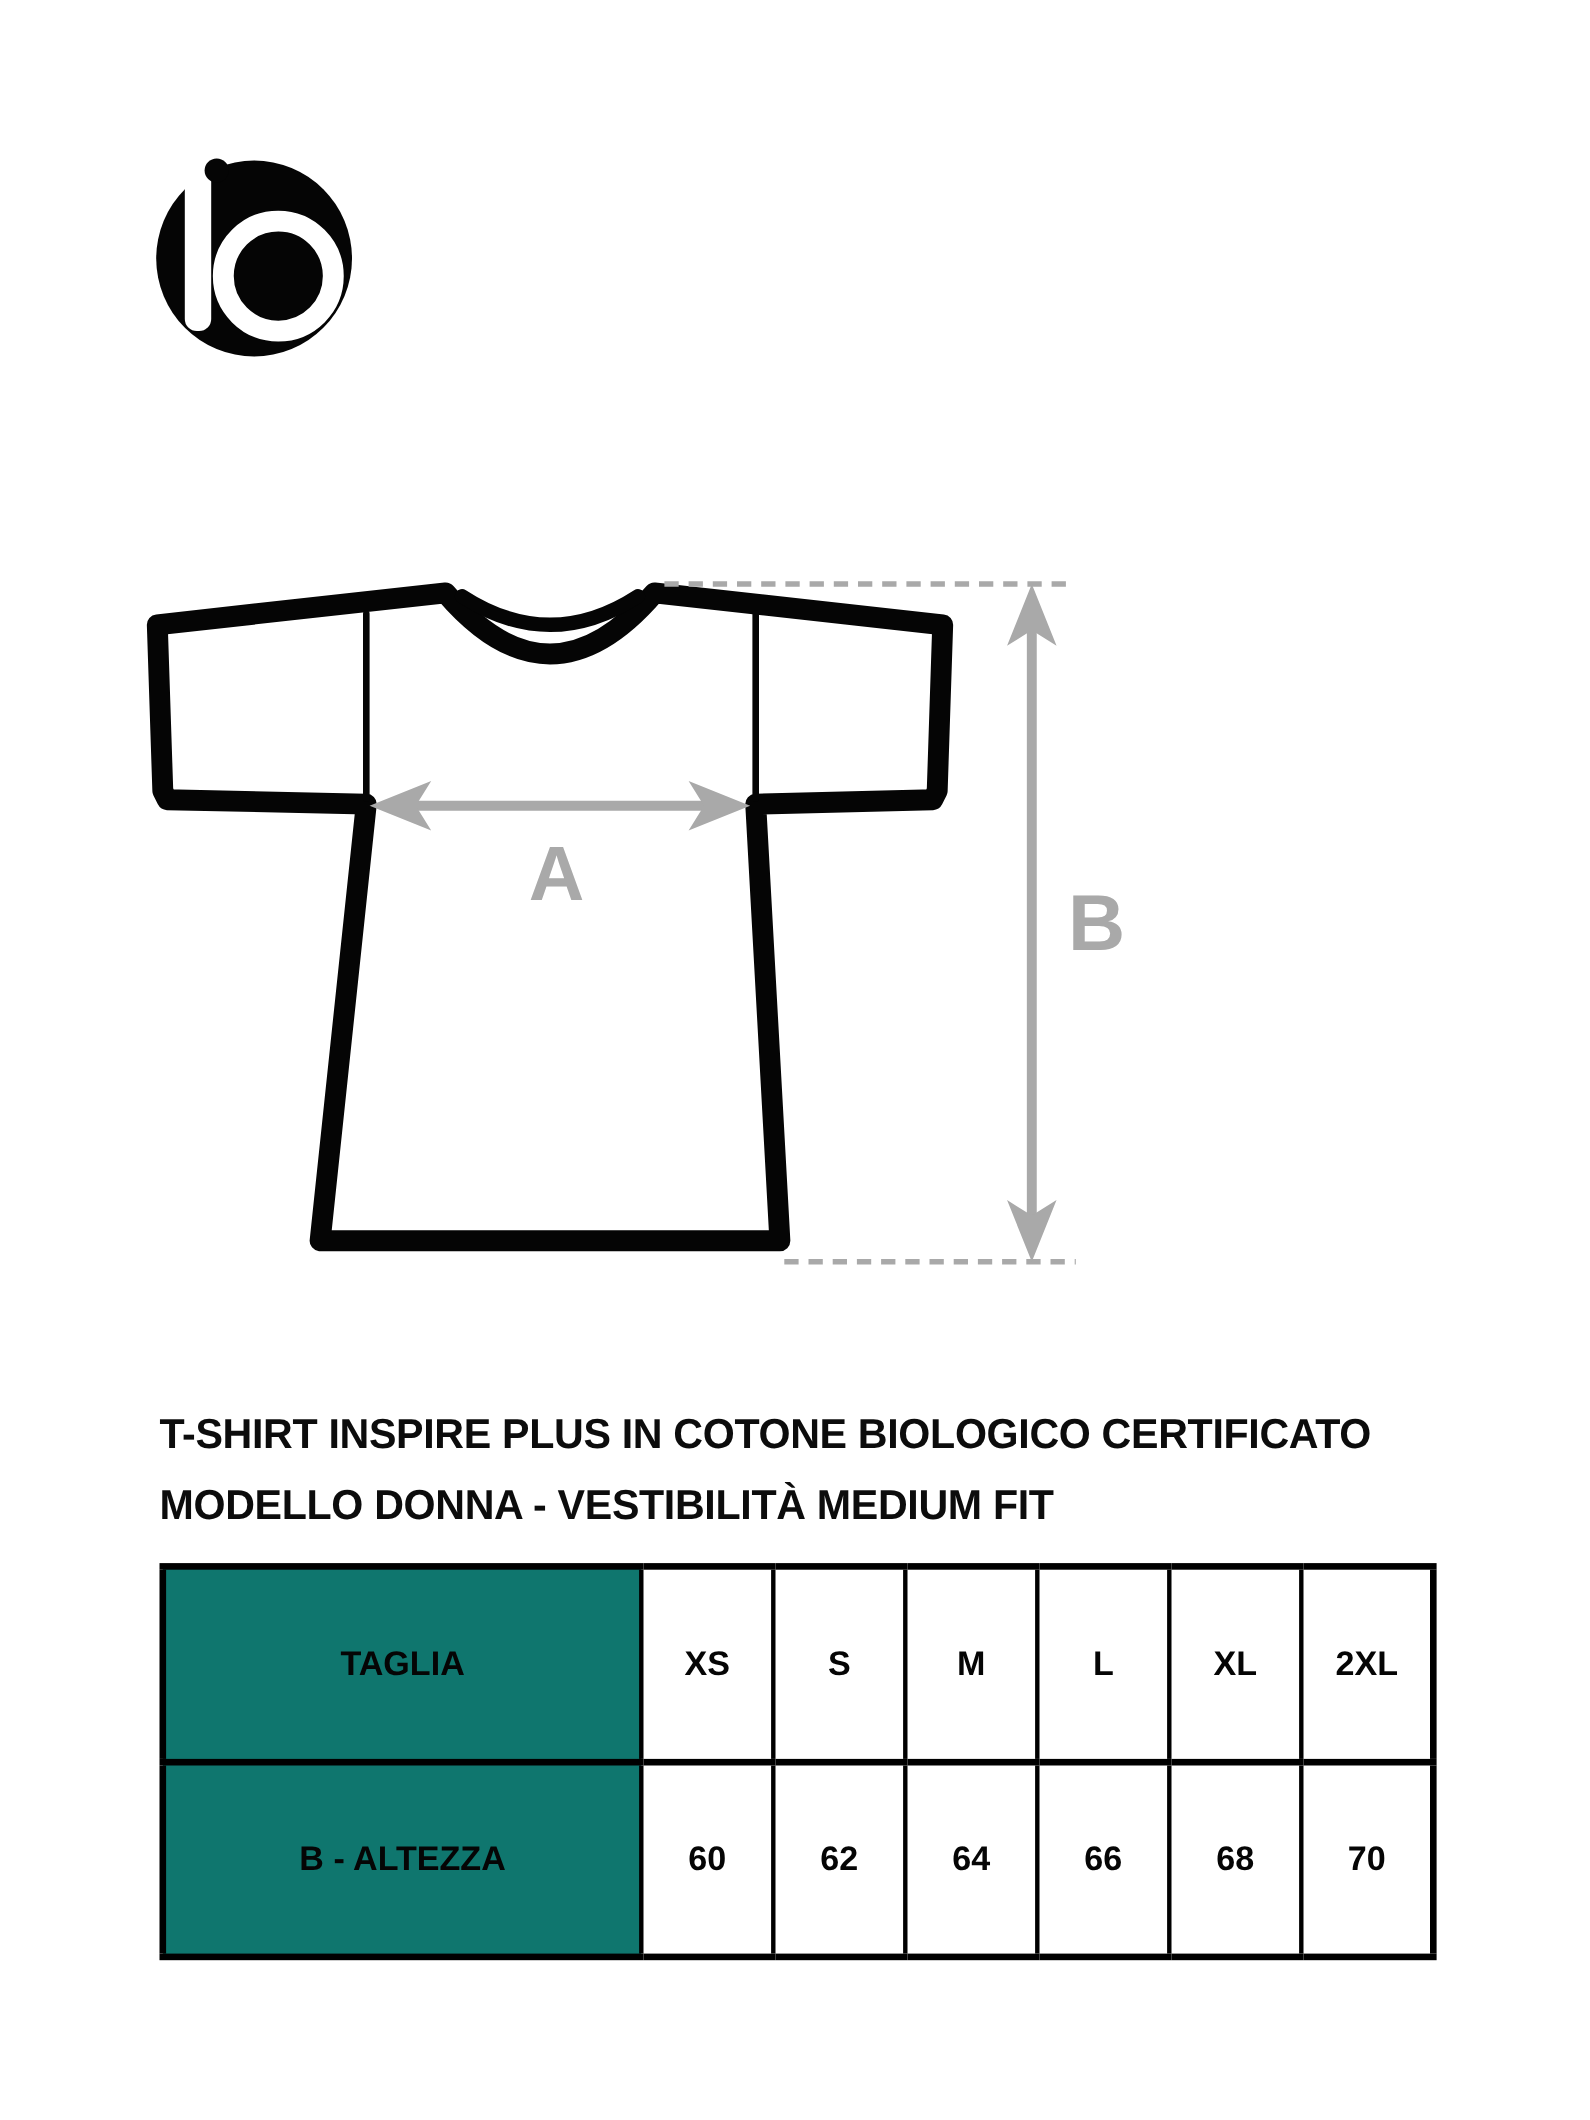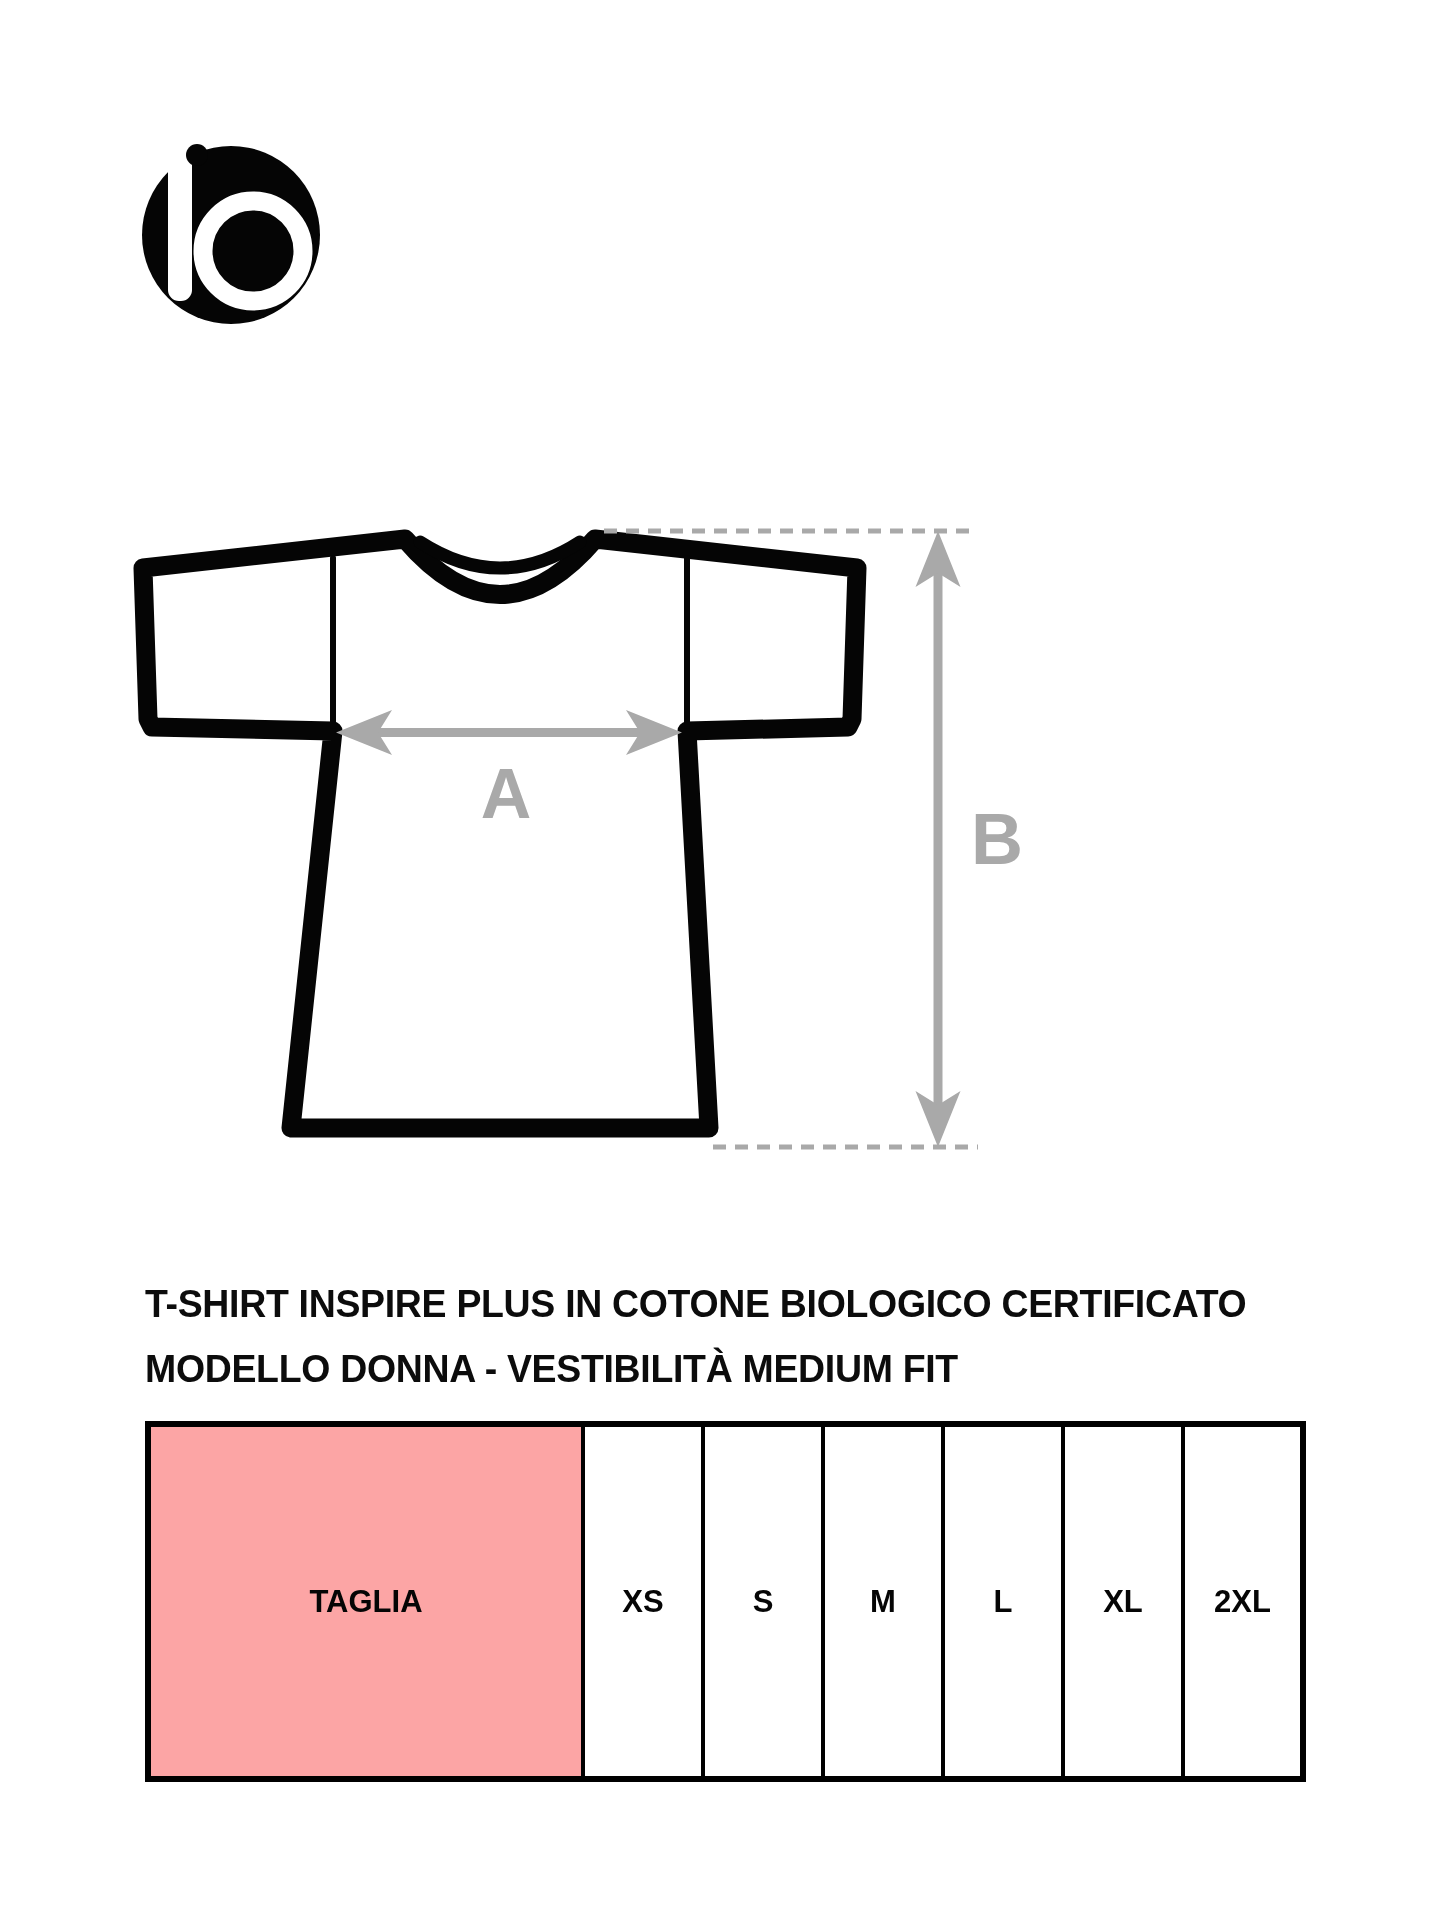--- a/index.html
+++ b/index.html
@@ -25,21 +25,21 @@
     font-weight:bold;color:#050505;
   }
   table.size-table{border:6px solid #000;}
   table.size-table td{
     border-left:4px solid #000;border-right:4px solid #000;
     border-top:6px solid #000;border-bottom:6px solid #000;
     text-align:center;vertical-align:middle;
     font-size:31px;letter-spacing:0px;padding:0;
   }
   table.size-table tr{height:120px;}
-  td.row-label{background:#fca5a5;}
+  td.row-label{background:#0f766e;}
 </style>
 </head>
 <body>
 
 <svg id="diagram-layer" viewBox="0 0 1445 1927" xmlns="http://www.w3.org/2000/svg">
 
   <g>
     <circle cx="231" cy="235" r="89" fill="#050505"></circle>
     <rect x="168" y="151" width="24" height="150" rx="11" fill="#ffffff"></rect>
     <circle cx="253" cy="251" r="50" fill="none" stroke="#ffffff" stroke-width="19"></circle>
@@ -103,14 +103,23 @@
   <tbody>
     <tr>
       <td class="row-label">TAGLIA</td>
       <td>XS</td>
       <td>S</td>
       <td>M</td>
       <td>L</td>
       <td>XL</td>
       <td>2XL</td>
     </tr>
+    <tr>
+      <td class="row-label">B - ALTEZZA</td>
+      <td>60</td>
+      <td>62</td>
+      <td>64</td>
+      <td>66</td>
+      <td>68</td>
+      <td>70</td>
+    </tr>
   </tbody>
 </table>
 
 </body></html>

